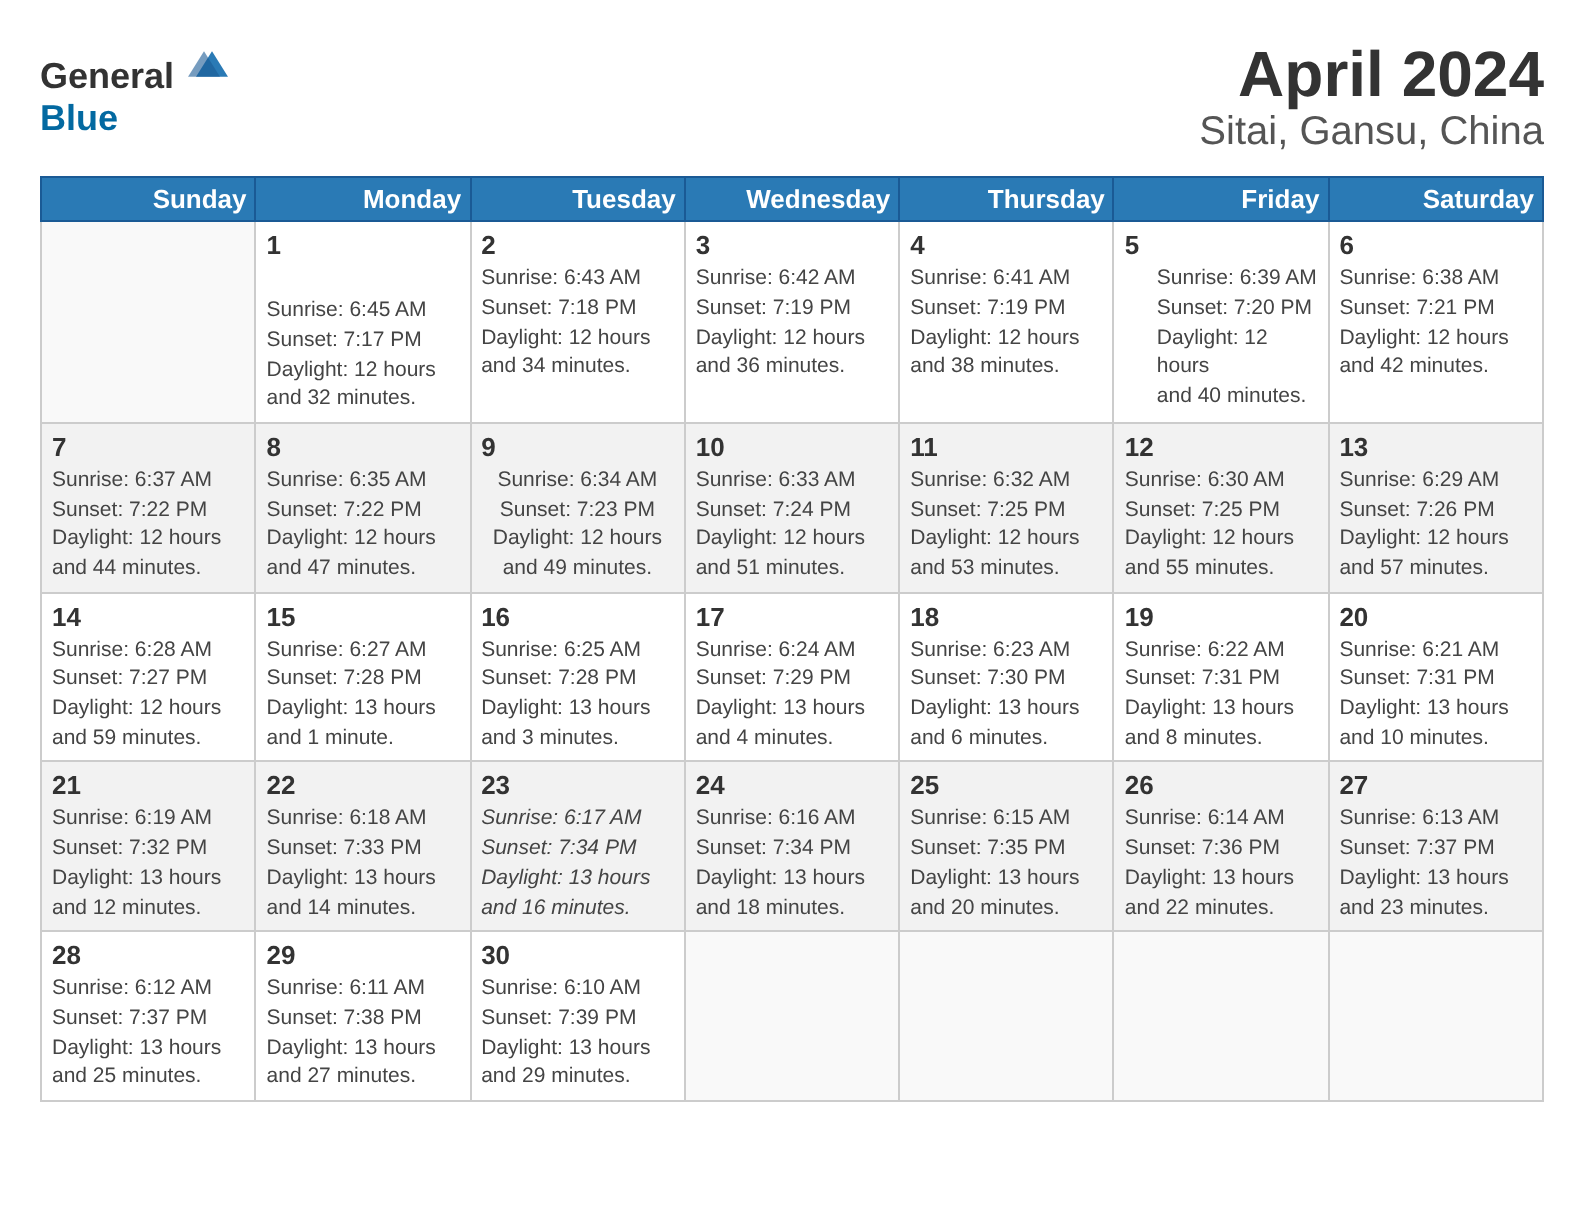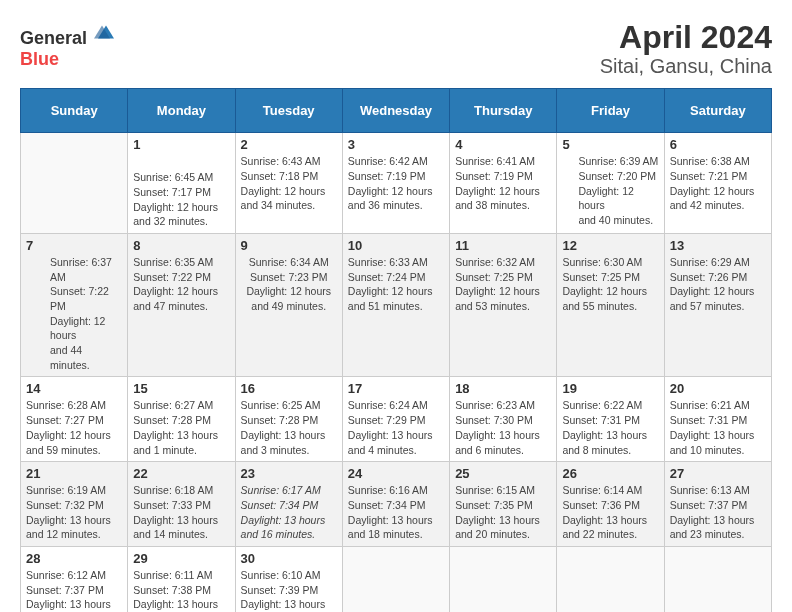--- a/index.html
+++ b/index.html
@@ -21,21 +21,21 @@
       align-items: center;
     }
     .logo-text-general {
       font-size: 18px;
       font-weight: bold;
       color: #333;
     }
     .logo-text-blue {
       font-size: 18px;
       font-weight: bold;
-      color: #ef4444;
+      color: #0369a1;
     }
     .logo-icon {
       width: 24px;
       height: 24px;
       margin-left: 2px;
     }
     .title-block {
       text-align: right;
     }
     .month-title {
@@ -50,22 +50,22 @@
     }
     table {
       width: 100%;
       border-collapse: collapse;
     }
     .day-header {
       background-color: #2a7ab5;
       color: #fff;
       font-size: 13px;
       font-weight: bold;
-      padding: 14px 4px;
-      text-align: center;
+      padding: 3px 4px;
+      text-align: right;
       border: 1px solid #1a5a95;
     }
     .calendar-cell {
       border: 1px solid #ccc;
       vertical-align: top;
       padding: 4px 5px;
       width: 107px;
       min-height: 80px;
       font-size: 10.5px;
       color: #333;
@@ -166,21 +166,21 @@
           <div class="day-number">6</div>
           <div class="cell-info" style="white-space: pre-line;">Sunrise: 6:38 AM
 Sunset: 7:21 PM
 Daylight: 12 hours
 and 42 minutes.</div>
         </td>
       </tr>
       <tr class="row-shade">
         <td class="calendar-cell">
           <div class="day-number">7</div>
-          <div class="cell-info" style="white-space: pre-line; margin-left: 24px;">Sunrise: 6:37 AM
+          <div class="cell-info" style="white-space: pre-line;">Sunrise: 6:37 AM
 Sunset: 7:22 PM
 Daylight: 12 hours
 and 44 minutes.</div>
         </td>
         <td class="calendar-cell">
           <div class="day-number">8</div>
           <div class="cell-info" style="white-space: pre-line;">Sunrise: 6:35 AM
 Sunset: 7:22 PM
 Daylight: 12 hours
 and 47 minutes.</div>

